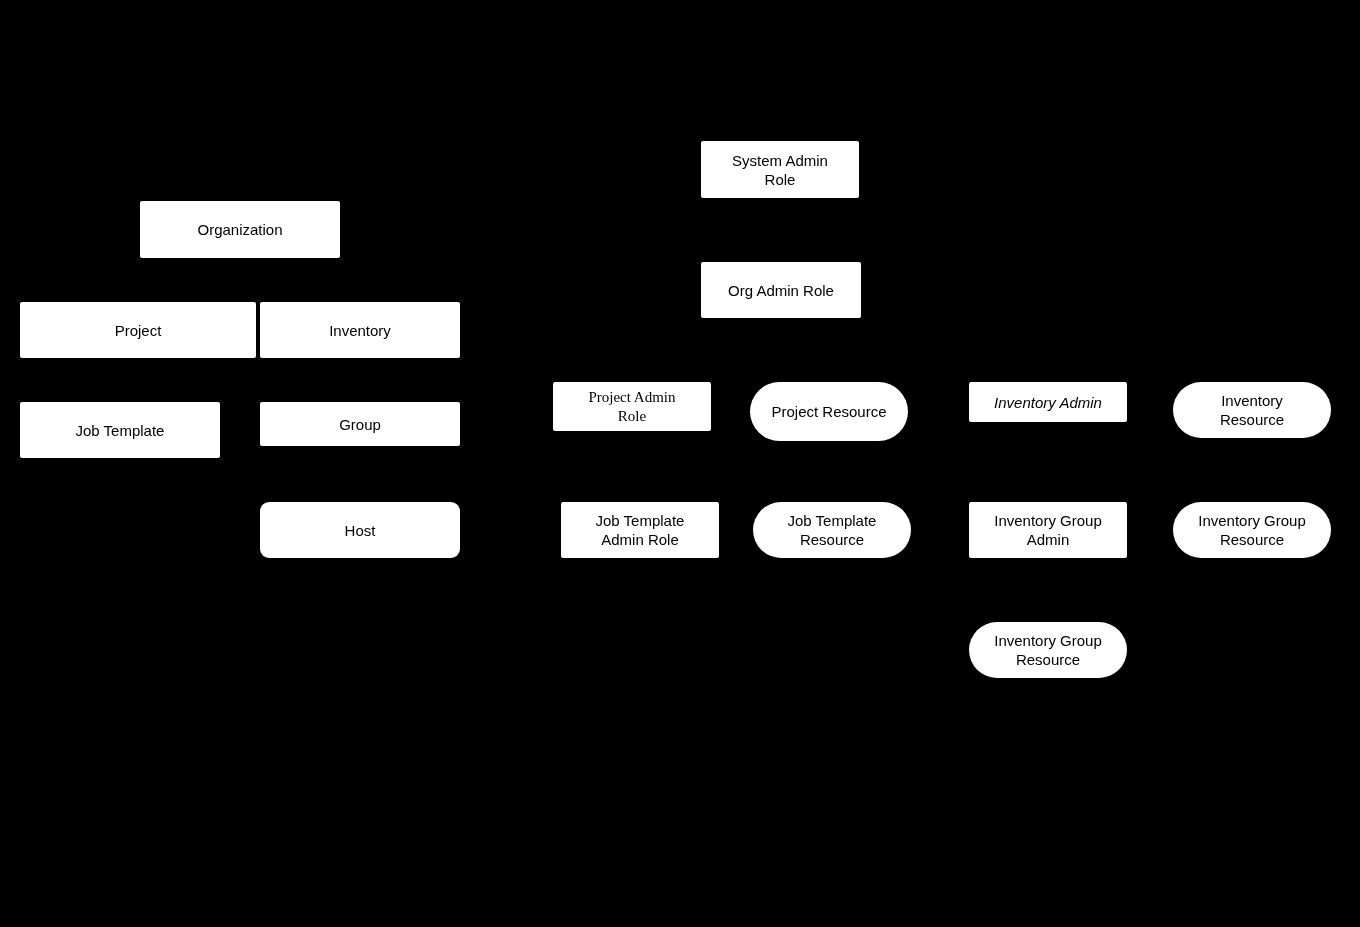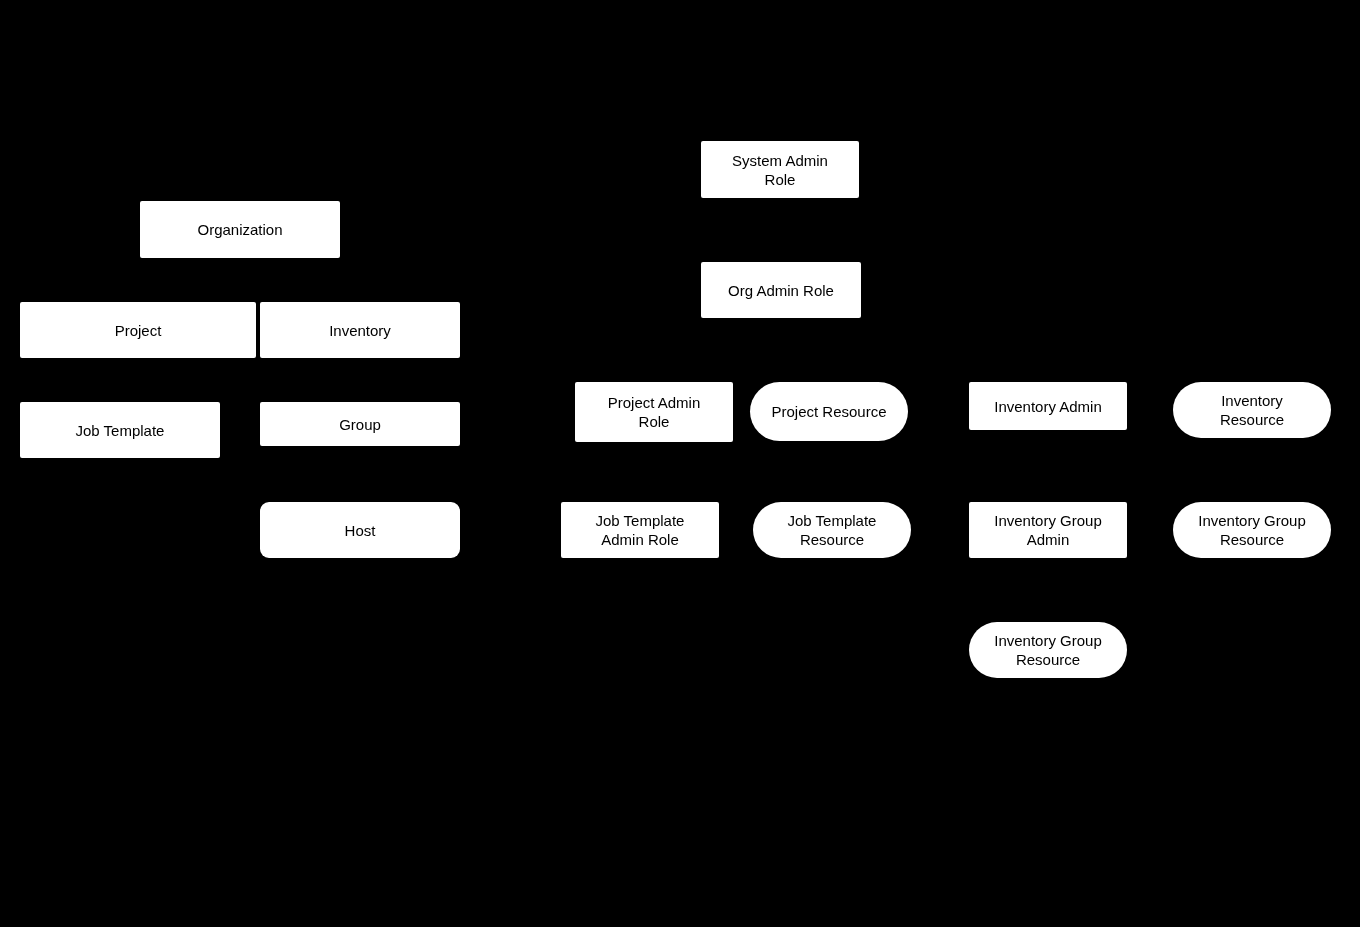--- a/index.html
+++ b/index.html
@@ -42,24 +42,24 @@
 <div id="canvas">
     <div class="node rect" style="left: 140px; top: 201px; width: 200px; height: 57px;">Organization</div>
     <div class="node rect" style="left: 20px; top: 302px; width: 236px; height: 56px;">Project</div>
     <div class="node rect" style="left: 260px; top: 302px; width: 200px; height: 56px;">Inventory</div>
     <div class="node rect" style="left: 20px; top: 402px; width: 200px; height: 56px;">Job Template</div>
     <div class="node rect" style="left: 260px; top: 402px; width: 200px; height: 44px;">Group</div>
     <div class="node rect" style="left: 260px; top: 502px; width: 200px; height: 56px; border-radius: 9px;">Host</div>
     <div class="node rect" style="left: 701px; top: 141px; width: 158px; height: 57px;">System Admin
 Role</div>
     <div class="node rect" style="left: 701px; top: 262px; width: 160px; height: 56px;">Org Admin Role</div>
-    <div class="node rect" style="left: 575px; top: 382px; width: 158px; height: 60px;">Project Admin
+    <div class="node rect" style="left: 553px; top: 382px; width: 158px; height: 49px; font-family: Liberation Serif, serif;">Project Admin
 Role</div>
     <div class="node pill" style="left: 750px; top: 382px; width: 158px; height: 59px;">Project Resource</div>
-    <div class="node rect" style="left: 969px; top: 382px; width: 158px; height: 48px;">Inventory Admin</div>
+    <div class="node rect" style="left: 969px; top: 382px; width: 158px; height: 40px; font-style: italic;">Inventory Admin</div>
     <div class="node pill" style="left: 1173px; top: 382px; width: 158px; height: 56px;">Inventory
 Resource</div>
     <div class="node rect" style="left: 561px; top: 502px; width: 158px; height: 56px;">Job Template
 Admin Role</div>
     <div class="node pill" style="left: 753px; top: 502px; width: 158px; height: 56px;">Job Template
 Resource</div>
     <div class="node rect" style="left: 969px; top: 502px; width: 158px; height: 56px;">Inventory Group
 Admin</div>
     <div class="node pill" style="left: 1173px; top: 502px; width: 158px; height: 56px;">Inventory Group
 Resource</div>

